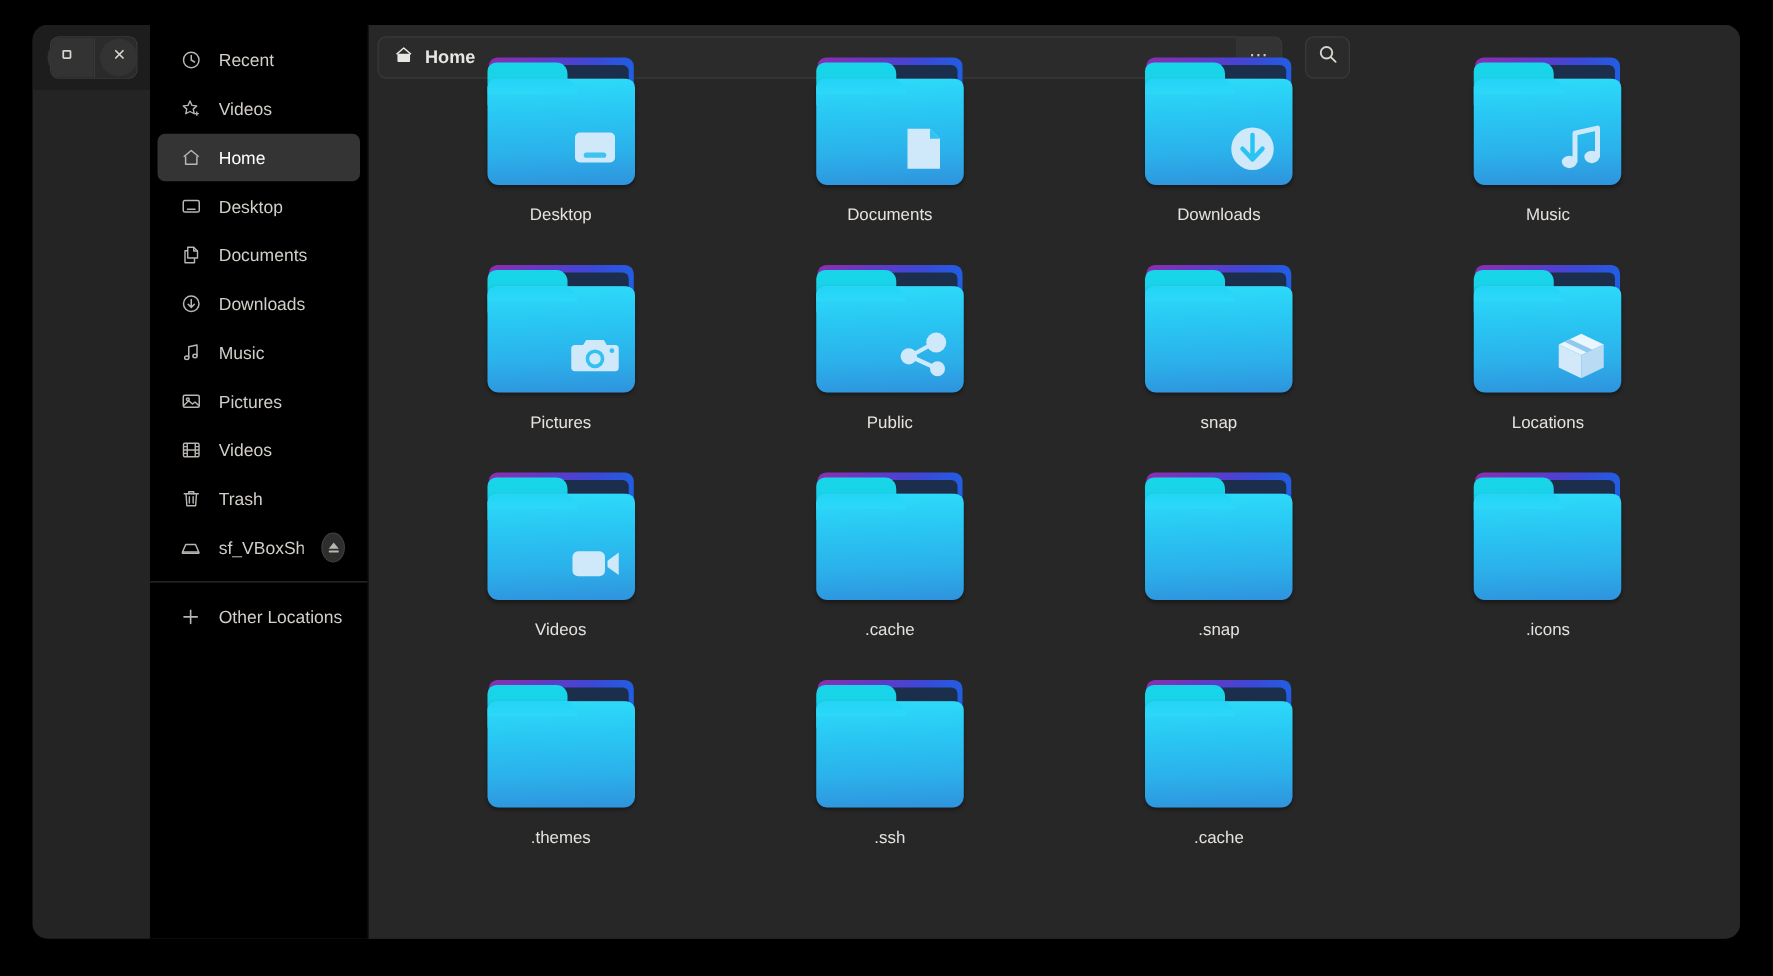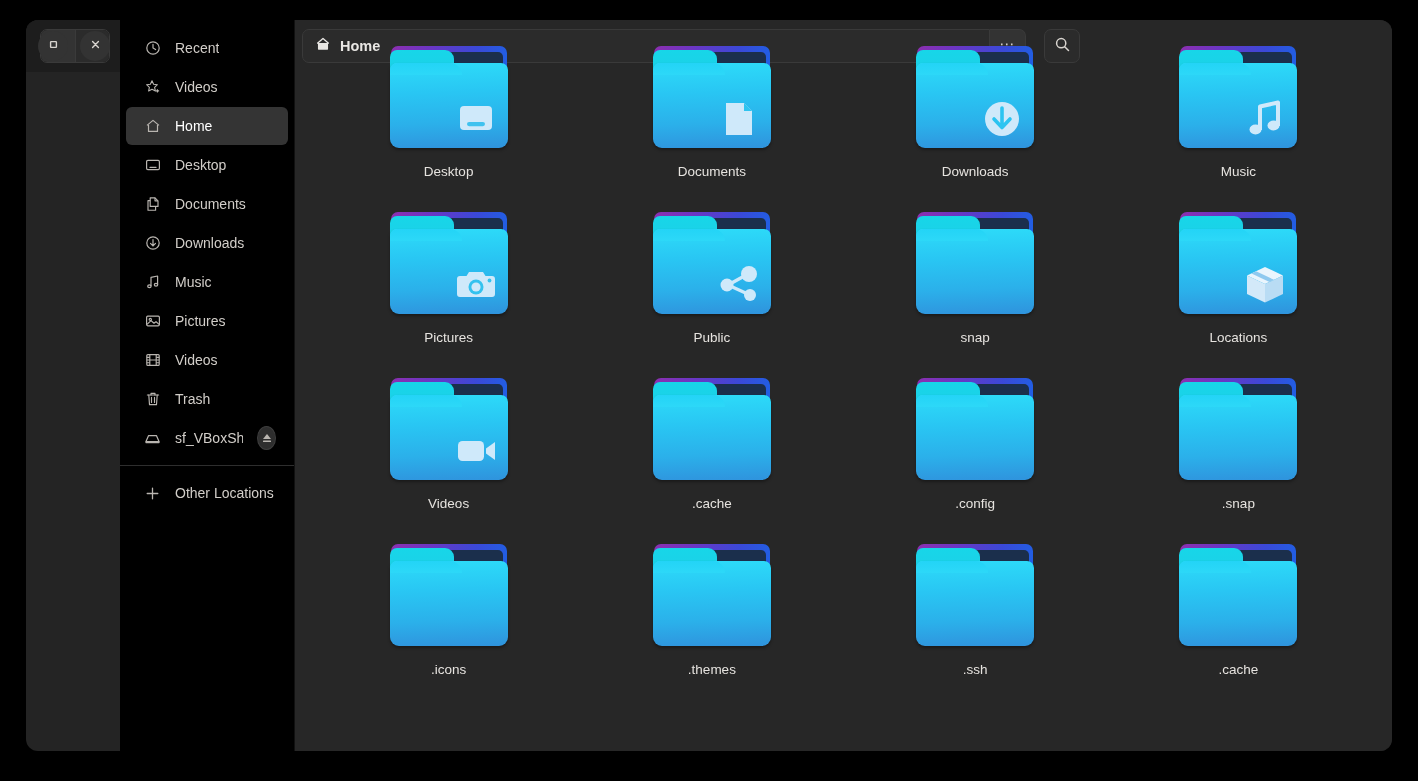--- a/index.html
+++ b/index.html
@@ -666,31 +666,20 @@
         </div>
         <div class="file">
           <div class="folder">
             <div class="f-back"></div>
             <div class="f-band f-b1"></div>
             <div class="f-band f-b2"></div>
             <div class="f-band f-b3"></div>
             <div class="f-tab"></div>
             <div class="f-front"></div>
           </div>
-          <div class="file-label">.config</div>
-        </div>
-        <div class="file">
-          <div class="folder">
-            <div class="f-back"></div>
-            <div class="f-band f-b1"></div>
-            <div class="f-band f-b2"></div>
-            <div class="f-band f-b3"></div>
-            <div class="f-tab"></div>
-            <div class="f-front"></div>
-          </div>
           <div class="file-label">.snap</div>
         </div>
         <div class="file">
           <div class="folder">
             <div class="f-back"></div>
             <div class="f-band f-b1"></div>
             <div class="f-band f-b2"></div>
             <div class="f-band f-b3"></div>
             <div class="f-tab"></div>
             <div class="f-front"></div>

